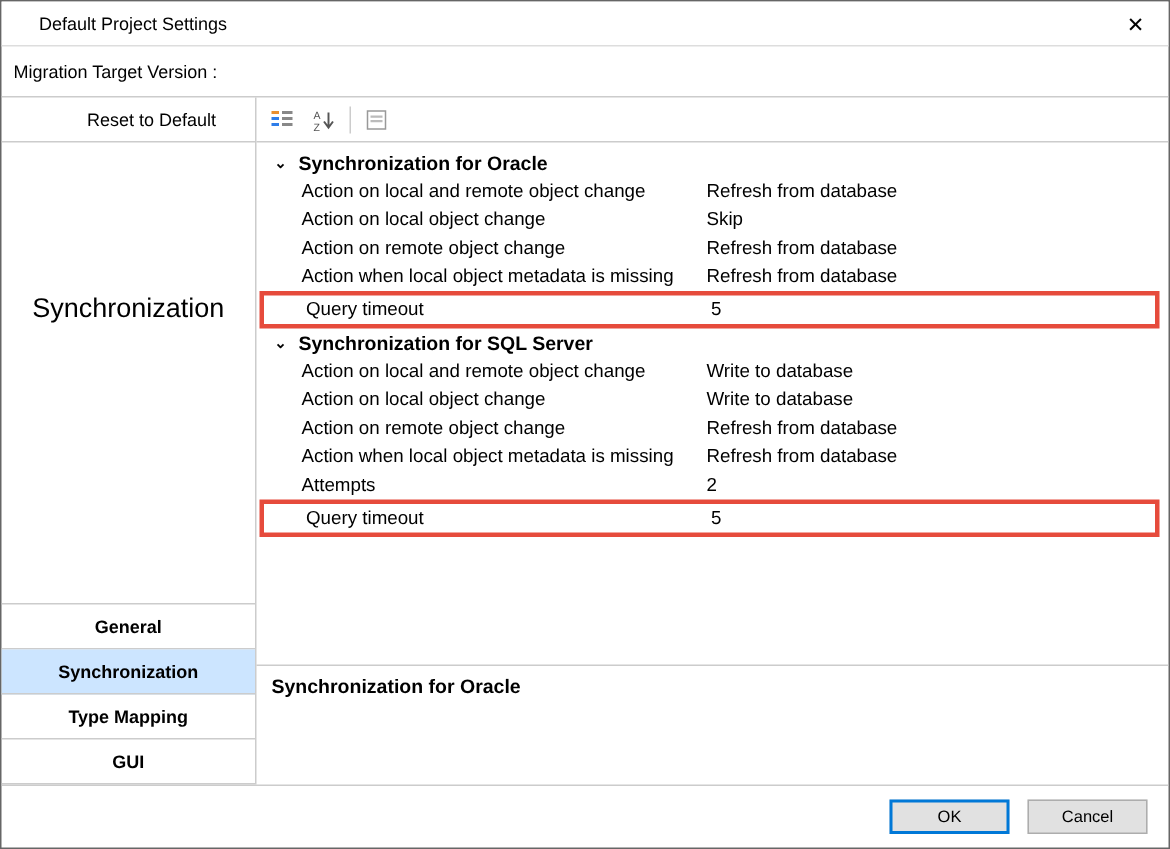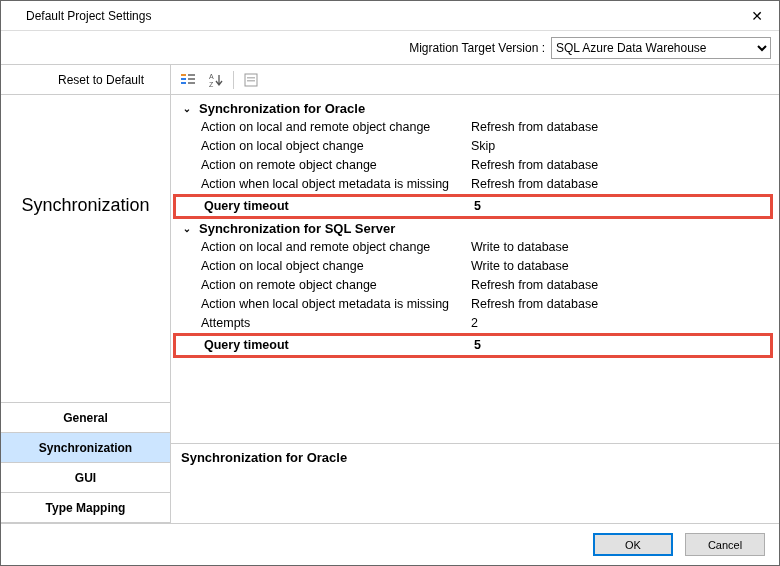--- a/index.html
+++ b/index.html
@@ -23,21 +23,21 @@
     border-bottom: 1px solid #ddd;
   }
   .titlebar .title { font-size: 12px; }
   .titlebar .close {
     width: 44px; height: 30px; display:flex; align-items:center; justify-content:center;
     font-size: 14px; font-family: Arial, sans-serif;
   }
 
   
   .targetrow {
-    display:flex; justify-content:flex-end; align-items:center;
+    display:flex; justify-content:flex-start; align-items:center;
     height: 34px; padding: 0 8px; border-bottom:1px solid #ccc;
     gap:6px;
   }
   .targetrow label { font-size:12px; }
   .targetrow select {
     width: 220px; height:22px; font-size:12px;
     border:1px solid #a0a0a0; background:#fff;
   }
 
   
@@ -94,21 +94,20 @@
     display:inline-block; font-size:10px; width:12px; text-align:center;
   }
   .row {
     display:flex; font-size:12.5px; line-height:19px;
     padding-left: 28px;
   }
   .row .label { width: 270px; }
   .row .value { flex:1; }
   .hl {
     border:3px solid #e64b3c;
-    font-weight:bold;
   }
   .desc-panel {
     height:80px; border-top:1px solid #ccc; padding:6px 10px;
   }
   .desc-panel .desc-title { font-weight:bold; font-size:13px; }
 
   
   .buttonbar {
     height:42px; border-top:1px solid #ccc;
     display:flex; justify-content:flex-end; align-items:center;
@@ -128,36 +127,33 @@
 
 <div class="titlebar">
   <span class="title">Default Project Settings</span>
   <div class="close">
       <span>✕</span>
     </div>
 </div>
 
 <div class="targetrow">
   <label>Migration Target Version :</label>
-  <select>
-    <option>SQL Azure Data Warehouse</option>
-  </select>
 </div>
 
 <div class="mainarea">
 
   <div class="leftcol">
     <div class="reset-btn">Reset to Default</div>
     <div class="side-title">Synchronization</div>
     <div class="leftspacer"></div>
     <div class="tabs">
       <div class="tab">General</div>
       <div class="tab selected">Synchronization</div>
+      <div class="tab">Type Mapping</div>
       <div class="tab">GUI</div>
-      <div class="tab">Type Mapping</div>
     </div>
   </div>
 
   <div class="rightcol">
     <div class="toolbar">
       <div class="tbtn">
         <svg viewBox="0 0 16 16">
           <rect x="1" y="2" width="5" height="2" fill="#e98f2e"></rect>
           <rect x="1" y="6" width="5" height="2" fill="#2e7de9"></rect>
           <rect x="1" y="10" width="5" height="2" fill="#2e7de9"></rect>

